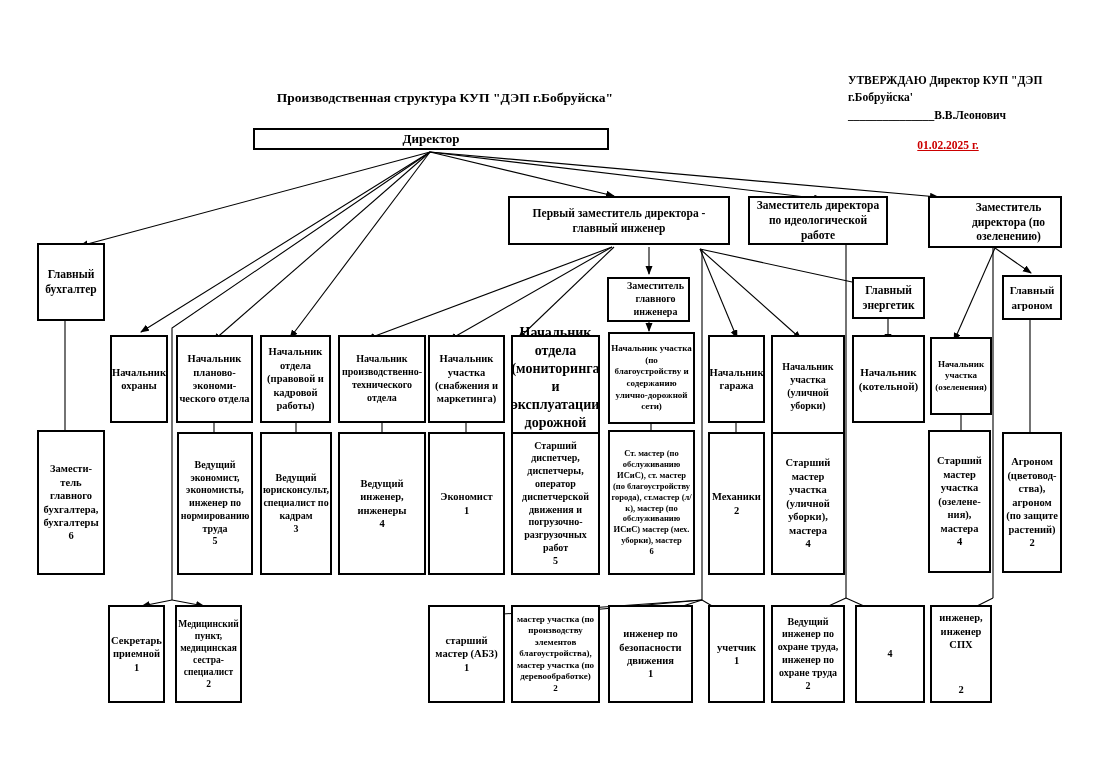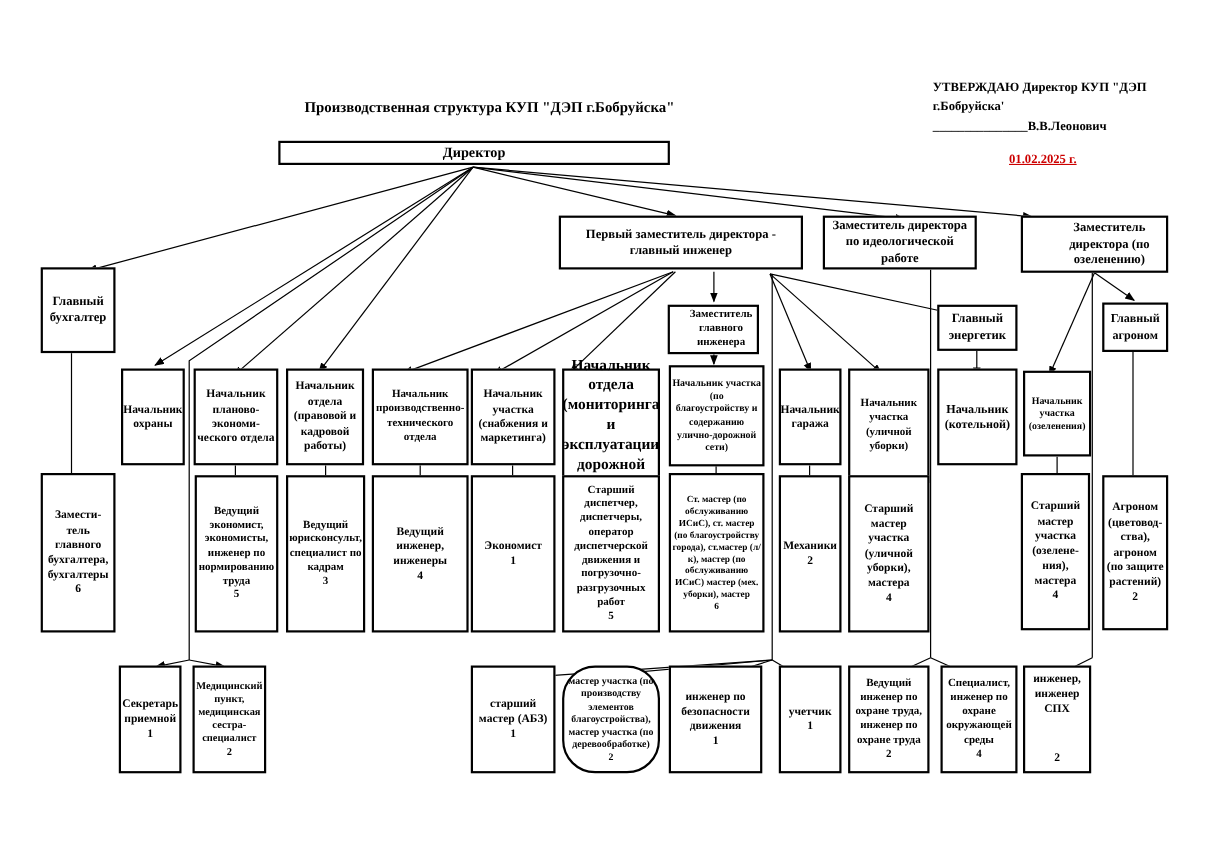--- a/index.html
+++ b/index.html
@@ -199,38 +199,37 @@
     <span class="cnt">1</span>
   </div>
   <div class="box" style="left:175px;top:605px;width:67px;height:98px;font-size:9.5px;">
     <span>Медицинский пункт, медицинская сестра-специалист</span>
     <span class="cnt">2</span>
   </div>
   <div class="box" style="left:428px;top:605px;width:77px;height:98px;">
     <span>старший мастер (АБЗ)</span>
     <span class="cnt">1</span>
   </div>
-  <div class="box" style="left:511px;top:605px;width:89px;height:98px;font-size:9px;border-radius:30px;">
+  <div class="box" style="left:511px;top:605px;width:89px;height:98px;font-size:9px;">
     <span>мастер участка (по производству элементов благоустройства), мастер участка (по деревообработке)</span>
     <span class="cnt">2</span>
   </div>
   <div class="box" style="left:608px;top:605px;width:85px;height:98px;">
     <span>инженер по безопасности движения</span>
     <span class="cnt">1</span>
   </div>
   <div class="box" style="left:708px;top:605px;width:57px;height:98px;">
     <span>учетчик</span>
     <span class="cnt">1</span>
   </div>
   <div class="box" style="left:771px;top:605px;width:74px;height:98px;font-size:10px;">
     <span>Ведущий инженер по охране труда, инженер по охране труда</span>
     <span class="cnt">2</span>
   </div>
   <div class="box" style="left:855px;top:605px;width:70px;height:98px;font-size:10px;">
-    <span>Специалист, инженер по охране окружающей среды</span>
     <span class="cnt">4</span>
   </div>
   <div class="box" style="left:930px;top:605px;width:62px;height:98px;gap:32px;">
     <span>инженер, инженер СПХ</span>
     <span class="cnt">2</span>
   </div>
 
 </div>
 
 </body></html>

